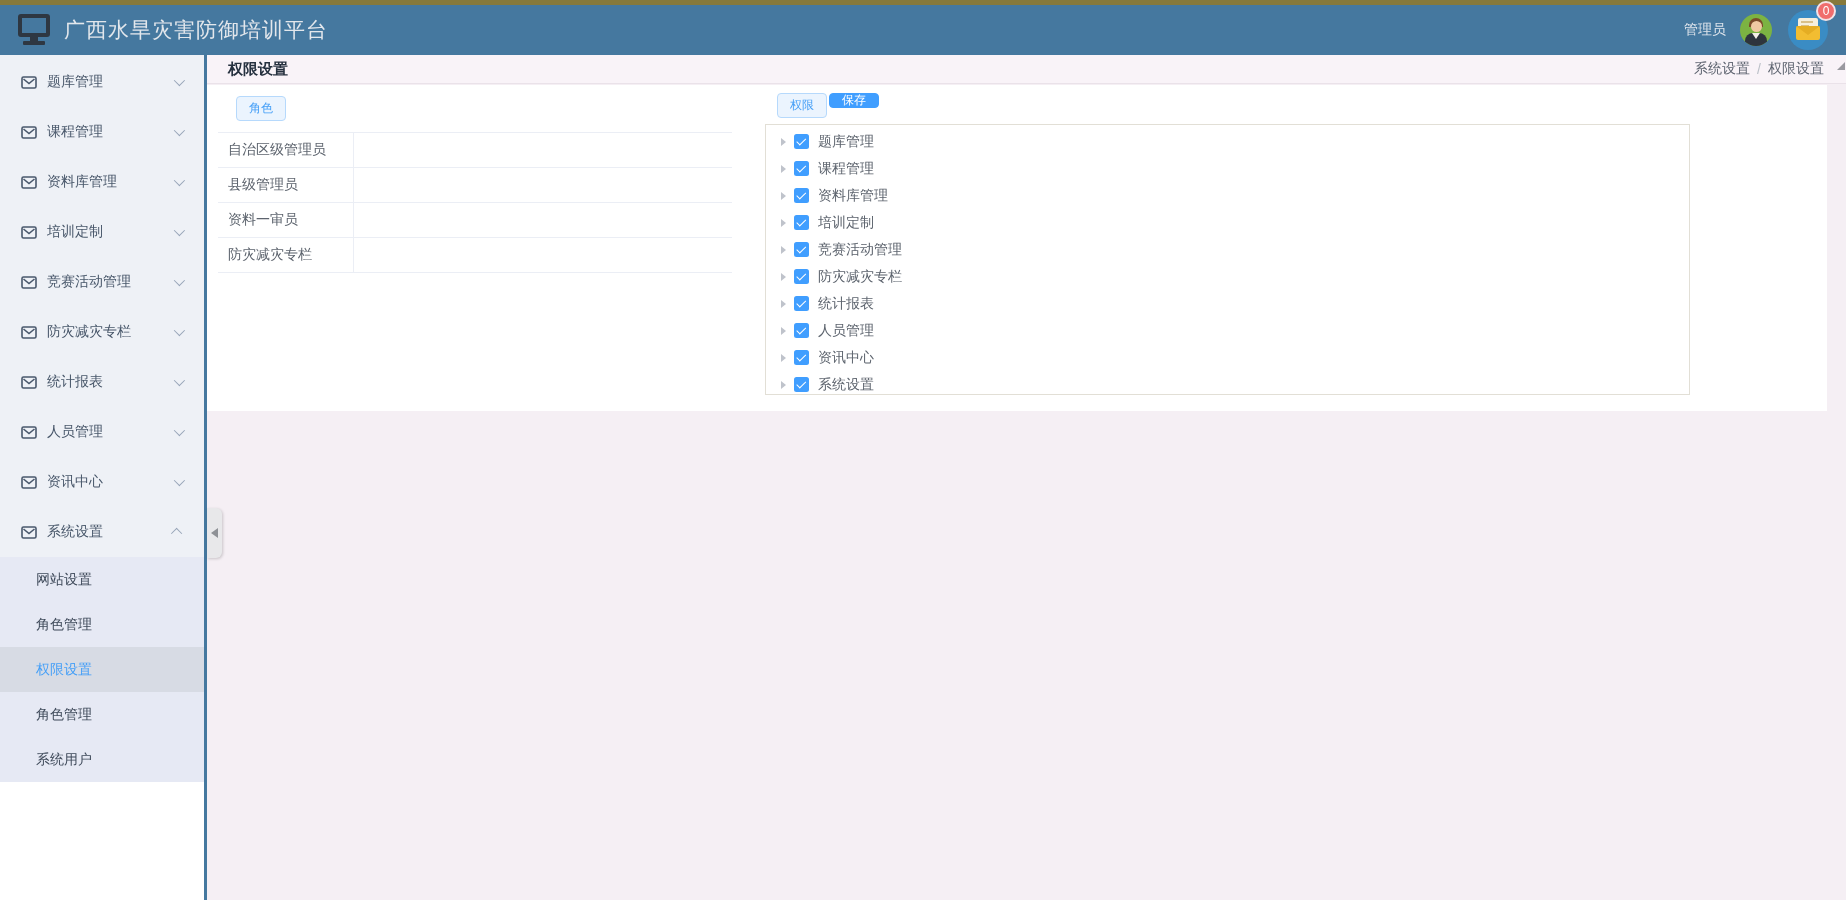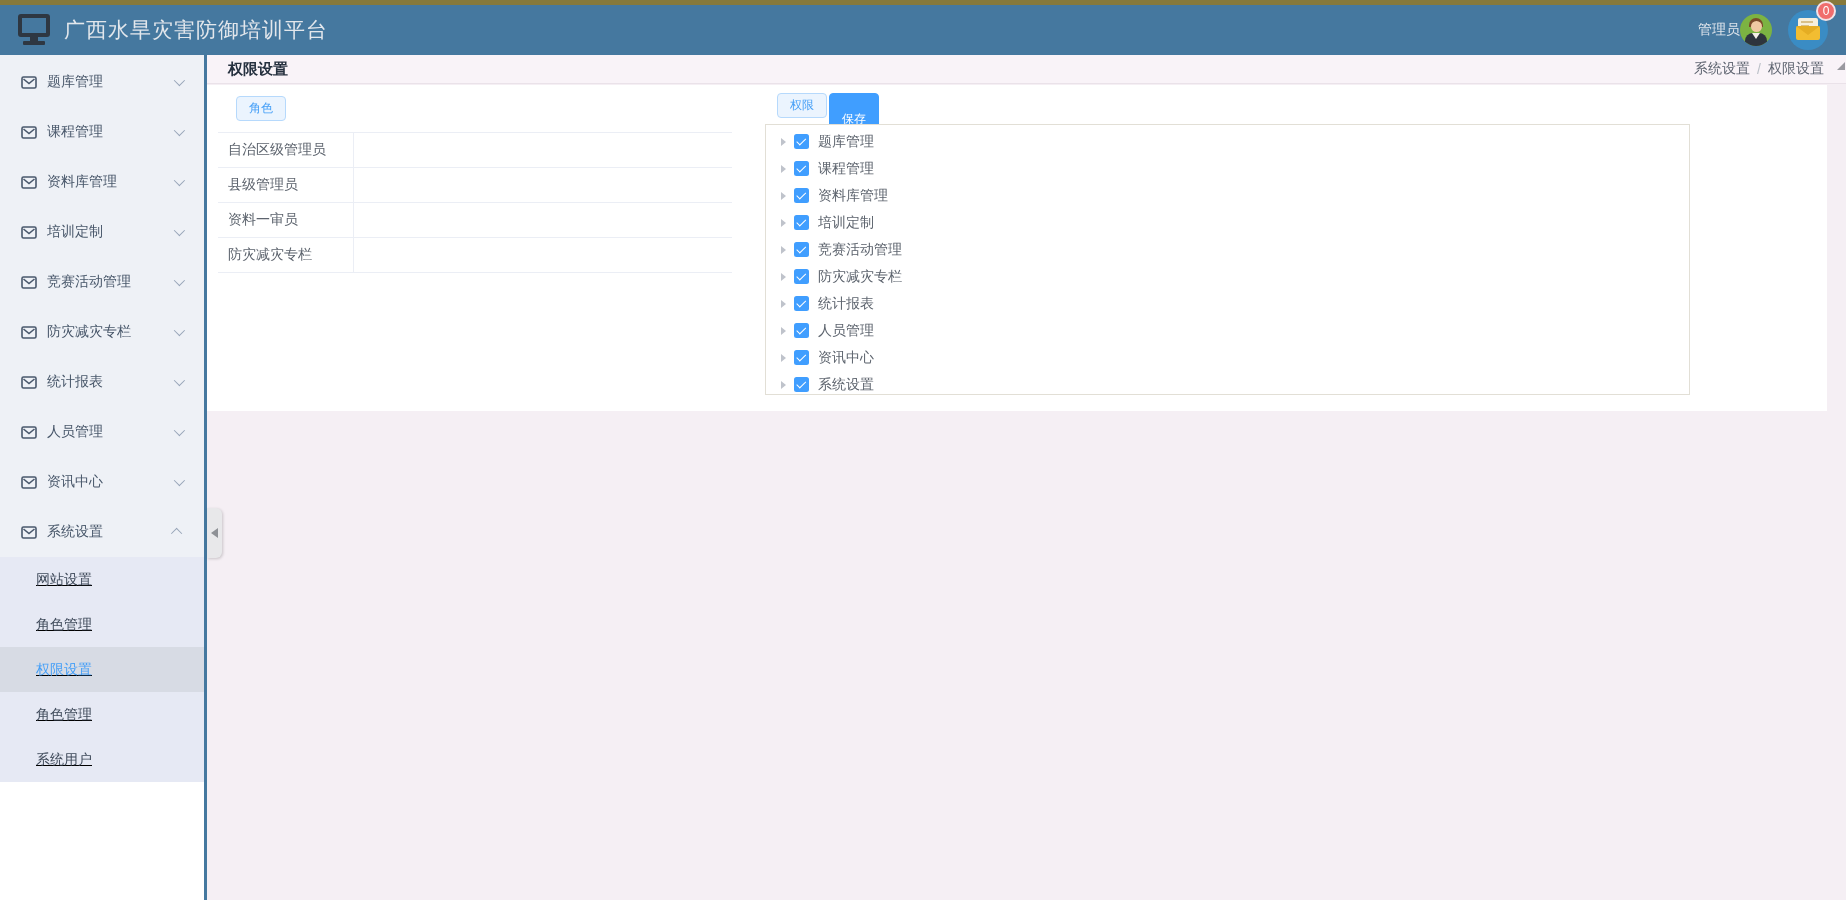--- a/index.html
+++ b/index.html
@@ -8,21 +8,21 @@
 
   
   .top-stripe { height:5px; background:#86793b; }
   .header { height:50px; background:#45789f; display:flex; align-items:center; padding:0 12px; position:relative; }
   .logo { width:38px; height:36px; position:relative; margin-left:4px; flex:none; }
   .logo .screen { position:absolute; left:2px; top:2px; width:32px; height:23px; border:4px solid #2e3742; border-radius:3px; }
   .logo .neck { position:absolute; left:14px; top:25px; width:8px; height:4px; background:#2e3742; }
   .logo .base { position:absolute; left:7px; top:29px; width:22px; height:4px; background:#2e3742; border-radius:1px; }
   .app-title { color:#e3e7ec; font-size:21px; margin-left:10px; letter-spacing:1px; }
   .header-right { margin-left:auto; display:flex; align-items:center; }
-  .user-label { color:#dfe5ec; font-size:14px; }
+  .user-label { color:#dfe5ec; font-size:14px; margin-right:14px; }
   .avatar { width:32px; height:32px; border-radius:50%; background:#7cb342; position:relative; overflow:hidden; margin-right:16px; flex:none; }
   .avatar .hair { position:absolute; left:9px; top:4px; width:14px; height:9px; background:#7a4a28; border-radius:7px 7px 0 0; }
   .avatar .face { position:absolute; left:10.5px; top:7px; width:11px; height:11px; background:#f0c9a2; border-radius:50%; }
   .avatar .body { position:absolute; left:5px; top:19px; width:22px; height:13px; background:#2e343d; border-radius:8px 8px 0 0; }
   .avatar .collar { position:absolute; left:12px; top:19px; width:0; height:0;
     border-left:4px solid transparent; border-right:4px solid transparent; border-top:6px solid #f4efe8; }
   .msg-wrap { position:relative; width:40px; height:40px; flex:none; margin-right:6px; }
   .msg-circle { width:40px; height:40px; border-radius:50%; background:#3a8cc4; position:relative; overflow:hidden; }
   .msg-circle .letter { position:absolute; left:10px; top:8px; width:20px; height:14px; background:#f6efdc; border-radius:2px; }
   .msg-circle .line1, .msg-circle .line2 { position:absolute; left:13px; height:2px; background:#d9c089; }
@@ -36,21 +36,21 @@
   
   .layout { display:flex; height:845px; }
   .sidebar { width:207px; background:#ffffff; border-right:3px solid #45789f; position:relative; flex:none; }
   .menu { background:#eef1f6; padding-top:2px; }
   .menu-item { height:50px; display:flex; align-items:center; padding-left:21px; cursor:pointer; color:#48576a; font-size:14px; }
   .menu-item .env-icon { flex:none; display:inline-flex; }
   .menu-item .label { margin-left:10px; }
   .chev { margin-left:auto; margin-right:22px; width:8px; height:8px;
     border-right:1.5px solid #97a5b8; border-bottom:1.5px solid #97a5b8; transform:rotate(45deg) translateY(-2px); }
   .chev.up { transform:rotate(-135deg) translateY(-2px); }
-  .submenu { background:#e6e9f4;text-decoration:underline; }
+  .submenu { background:#e6e9f4; }
   .submenu-item { height:45px; display:flex; align-items:center; padding-left:36px; font-size:14px; color:#3f4a5a; cursor:pointer; }
   .submenu-item.active { background:#d7dbe4; color:#459ff7; }
 
   .collapse-handle { position:absolute; left:207px; top:508px; width:15px; height:50px;
     background:#e8e8ea; border-radius:0 6px 6px 0; box-shadow:1px 1px 3px rgba(0,0,0,.18);
     display:flex; align-items:center; justify-content:center; cursor:pointer; z-index:5; }
   .collapse-handle .tri { width:0; height:0; border-top:5px solid transparent; border-bottom:5px solid transparent; border-right:7px solid #8e9196; }
 
   
   .main { flex:1; position:relative; background:#f5eff4; }
@@ -59,21 +59,21 @@
   .breadcrumb { margin-left:auto; font-size:14px; color:#5e6470; display:flex; align-items:center; }
   .breadcrumb .sep { margin:0 7px; color:#bcc0c8; }
   .corner-tri { position:absolute; right:1px; top:7px; width:0; height:0;
     border-bottom:8px solid #9a9aa0; border-left:8px solid transparent; }
 
   .card { position:absolute; left:0; top:30px; width:1620px; height:326px; background:#ffffff; }
 
   .btn-plain { display:inline-block; font-size:12px; color:#459ff7; background:#ebf4fe;
     border:1px solid #b6d9fc; border-radius:4px; padding:5px 12px; cursor:pointer; line-height:1.1; }
   .btn-primary { display:inline-block; font-size:12px; color:#ffffff; background:#409eff;
-    border:1px solid #409eff; border-radius:4px; padding:19px 12px; cursor:pointer; line-height:1.1; }
+    border:1px solid #409eff; border-radius:4px; padding:0 12px; cursor:pointer; line-height:1.1; }
   .role-btn { position:absolute; left:29px; top:11px; }
 
   .role-table { position:absolute; left:11px; top:47px; width:514px; border-top:1px solid #ebeef5; }
   .role-row { display:flex; height:35px; border-bottom:1px solid #ebeef5; cursor:pointer;justify-content:space-between; }
   .role-cell-name { width:136px; border-right:1px solid #ebeef5; display:flex; align-items:center; padding-left:10px;
     font-size:14px; color:#5d646e; }
   .role-cell-empty { flex:1; }
 
   .perm-btn { position:absolute; left:570px; top:8px; }
   .save-btn { position:absolute; left:622px; top:8px; }

